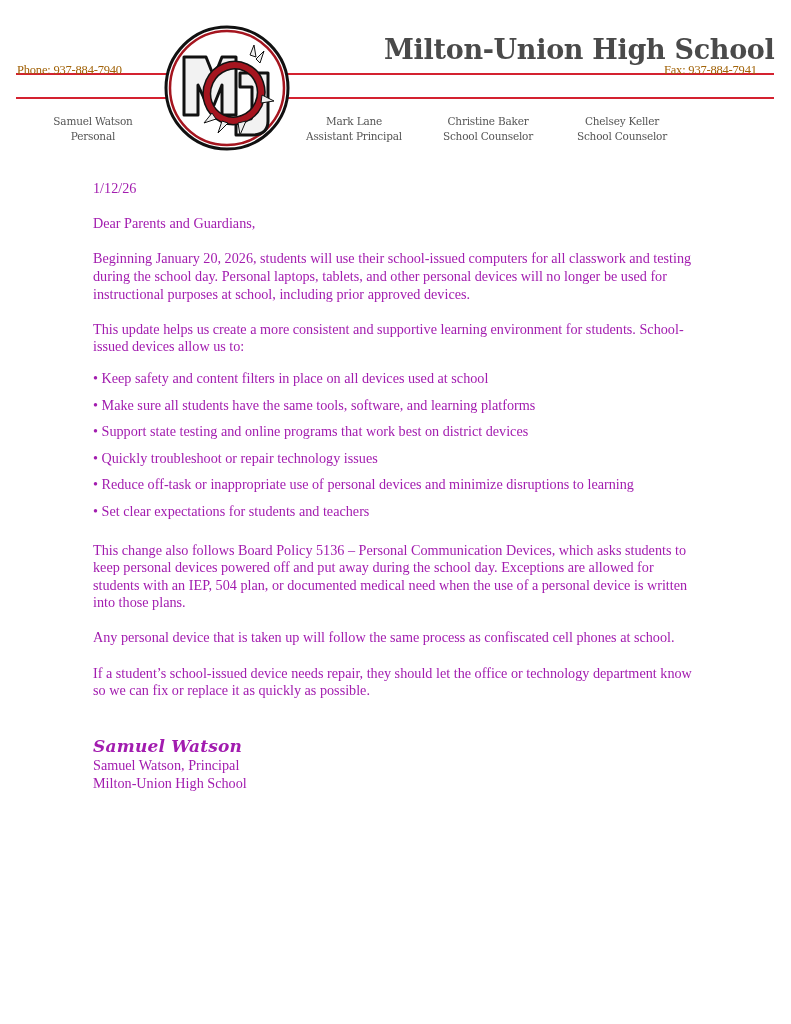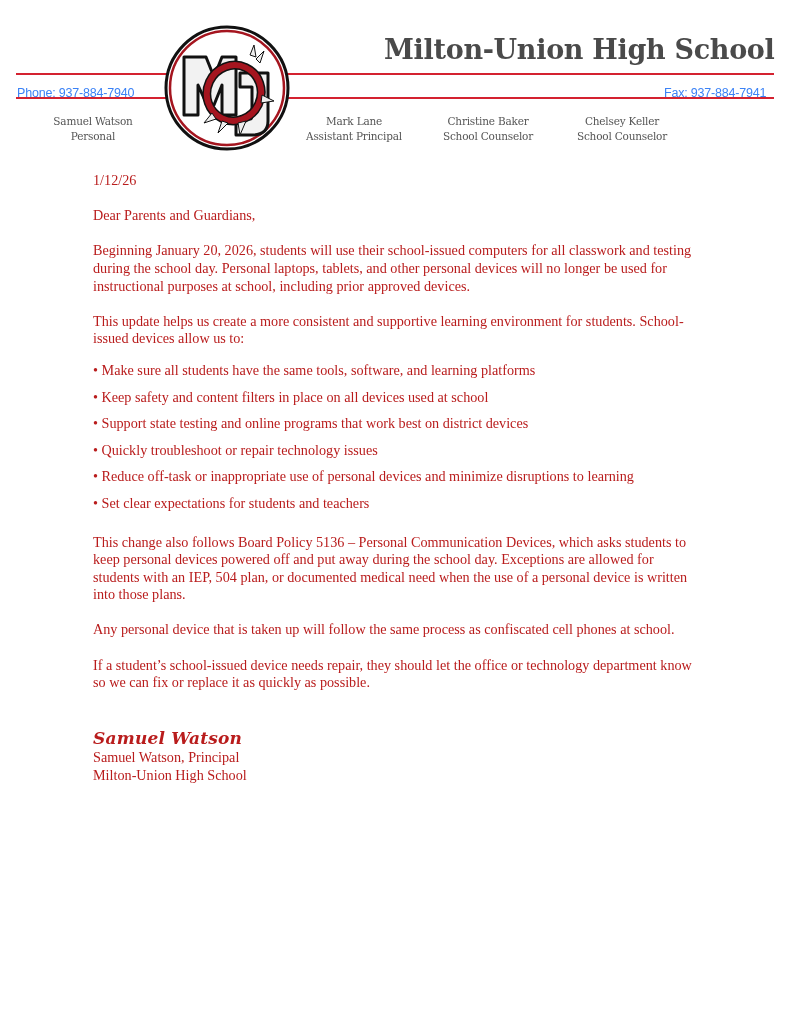--- a/index.html
+++ b/index.html
@@ -11,40 +11,40 @@
     position: absolute; left: 384px; top: 34px;
     font-family: "DejaVu Serif", serif; font-size: 27px; font-weight: bold;
     color: #4a4a4a; letter-spacing: -0.3px; white-space: nowrap;
   }
   .rule { position: absolute; height: 1.5px; background: #d42230; }
   .rule.top-left { left: 16px; top: 73px; width: 156px; }
   .rule.bot-left { left: 16px; top: 97px; width: 156px; }
   .rule.top-right { left: 286px; top: 73px; width: 488px; }
   .rule.bot-right { left: 286px; top: 97px; width: 488px; }
   .contact {
-    position: absolute; top: 86px; font-family: Liberation Sans, sans-serif;
-    font-size: 12.5px; color: #3b82f6; white-space: nowrap; letter-spacing: -0.2px;
+    position: absolute; top: 63px; font-family: Liberation Serif, serif;
+    font-size: 12.5px; color: #a16207; white-space: nowrap; letter-spacing: -0.2px;
   }
   .contact.phone { left: 17px; }
   .contact.address { left: 303px; }
   .contact.fax { left: 664px; }
 
   .staff {
     position: absolute; top: 114px; text-align: center;
     font-family: "DejaVu Serif", serif; font-size: 10.5px; color: #555; line-height: 15px;
     white-space: nowrap; letter-spacing: -0.2px;
   }
   .staff div { display: block; }
 
   .logo { position: absolute; left: 164px; top: 25px; width: 126px; height: 126px; }
 
   
   .letter {
-    position: absolute; left: 93px; top: 172px; width: 610px;
-    font-family: "Liberation Serif", serif; font-size: 14.2px; color: #b91c1c; line-height: 17.6px;
+    position: absolute; left: 93px; top: 180px; width: 610px;
+    font-family: "Liberation Serif", serif; font-size: 14.2px; color: #a21caf; line-height: 17.6px;
   }
   .letter p { margin: 0; }
   .gap { height: 17.6px; }
   .bullets { margin: 0; padding: 0; list-style: none; }
   .bullets li { margin: 0 0 9px 0; }
   .signature {
     font-family: "DejaVu Serif", serif; font-style: italic; font-weight: bold;
     font-size: 17px; letter-spacing: 0.2px; margin: 3px 0 1px 0; line-height: 22px;
   }
 </style>
@@ -103,22 +103,22 @@
   <div class="letter">
     <p>1/12/26</p>
     <div class="gap"></div>
     <p>Dear Parents and Guardians,</p>
     <div class="gap"></div>
     <p>Beginning January 20, 2026, students will use their school-issued computers for all classwork and testing during the school day. Personal laptops, tablets, and other personal devices will no longer be used for instructional purposes at school, including prior approved devices.</p>
     <div class="gap"></div>
     <p>This update helps us create a more consistent and supportive learning environment for students. School-issued devices allow us to:</p>
     <div style="height:14px"></div>
     <ul class="bullets">
+      <li>• Keep safety and content filters in place on all devices used at school</li>
       <li>• Make sure all students have the same tools, software, and learning platforms</li>
-      <li>• Keep safety and content filters in place on all devices used at school</li>
       <li>• Support state testing and online programs that work best on district devices</li>
       <li>• Quickly troubleshoot or repair technology issues</li>
       <li>• Reduce off-task or inappropriate use of personal devices and minimize disruptions to learning</li>
       <li>• Set clear expectations for students and teachers</li>
     </ul>
     <div style="height:12px"></div>
     <p>This change also follows Board Policy 5136 – Personal Communication Devices, which asks students to keep personal devices powered off and put away during the school day. Exceptions are allowed for students with an IEP, 504 plan, or documented medical need when the use of a personal device is written into those plans.</p>
     <div class="gap"></div>
     <p>Any personal device that is taken up will follow the same process as confiscated cell phones at school.</p>
     <div class="gap"></div>

